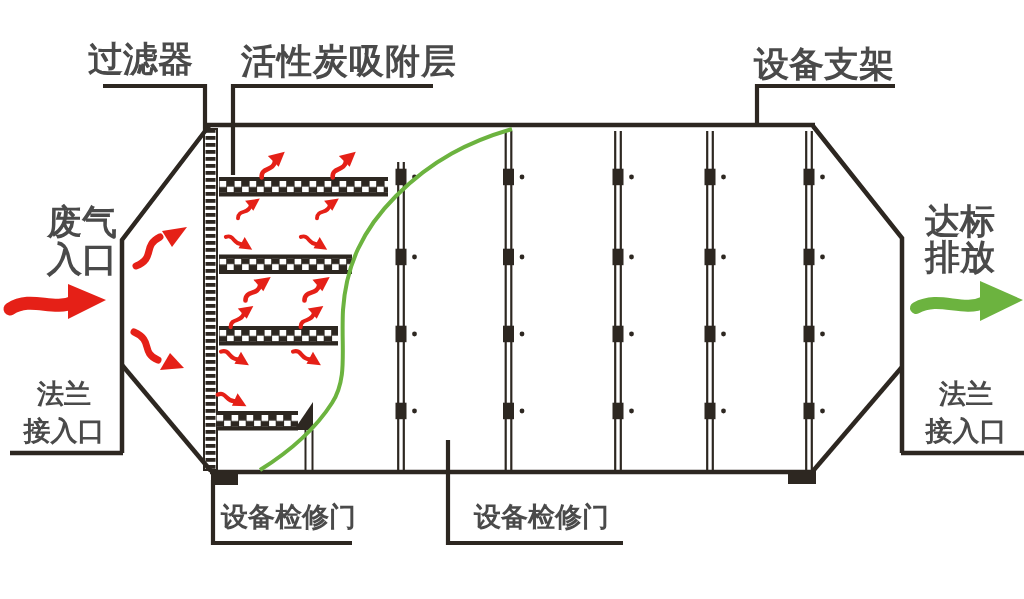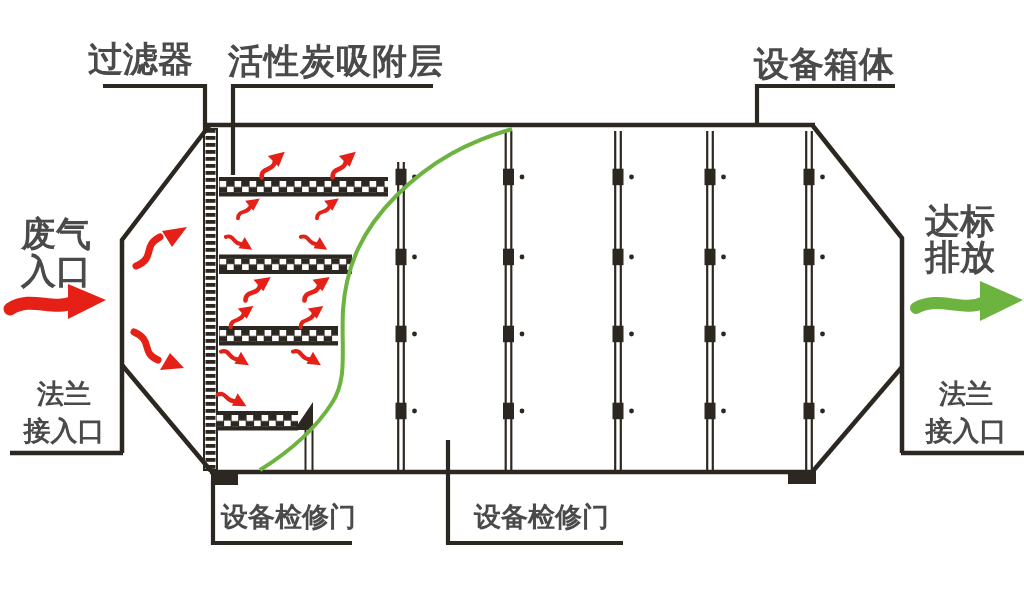--- a/index.html
+++ b/index.html
@@ -195,24 +195,24 @@
       <polygon points="68,284 106,300 68,319" fill="var(--red,#e52017)"></polygon>
     </g>
 
     <g>
       <path d="M916,308 C940,295 962,313 985,302" fill="none" stroke="var(--green,#6cb33f)" stroke-width="12" stroke-linecap="round"></path>
       <polygon points="980,281 1023,300 980,321" fill="var(--green,#6cb33f)"></polygon>
     </g>
   </svg>
 
   <div class="lbl fs35" style="left:88px;top:41px;">过滤器</div>
-  <div class="lbl fs35" style="left:228px;top:43px;letter-spacing:1px;">活性炭吸附层</div>
-  <div class="lbl fs35" style="left:754px;top:46px;">设备箱体</div>
-
-  <div class="lbl fs35 center" style="left:6px;top:204px;width:100px;line-height:37px;margin-top:12px;">
+  <div class="lbl fs35" style="left:241px;top:43px;letter-spacing:1px;">活性炭吸附层</div>
+  <div class="lbl fs35" style="left:754px;top:46px;">设备支架</div>
+
+  <div class="lbl fs35 center" style="left:32px;top:204px;width:100px;line-height:37px;">
     <div>废气</div>
     <div>入口</div>
   </div>
 
   <div class="lbl fs34 center" style="left:6px;top:376px;width:116px;line-height:36.5px;">
     <div>法兰</div>
     <div>接入口</div>
   </div>
 
   <div class="lbl fs35 center" style="left:908px;top:206px;width:104px;line-height:36px;font-family:Liberation Mono, monospace;">

